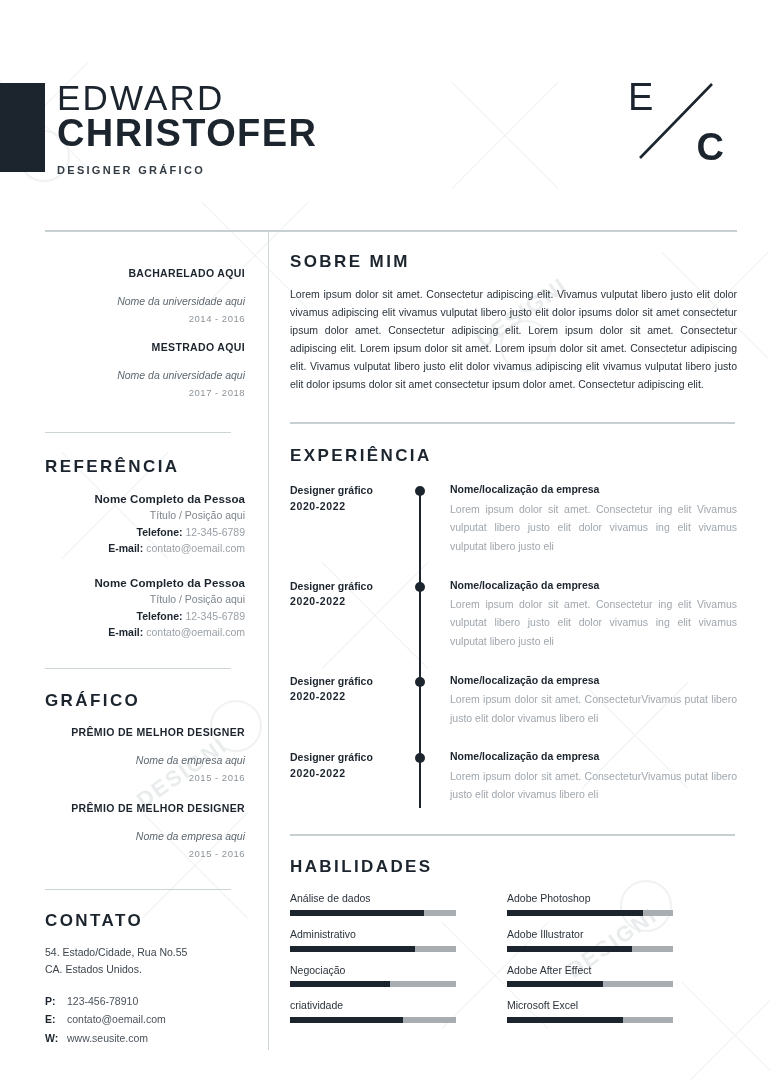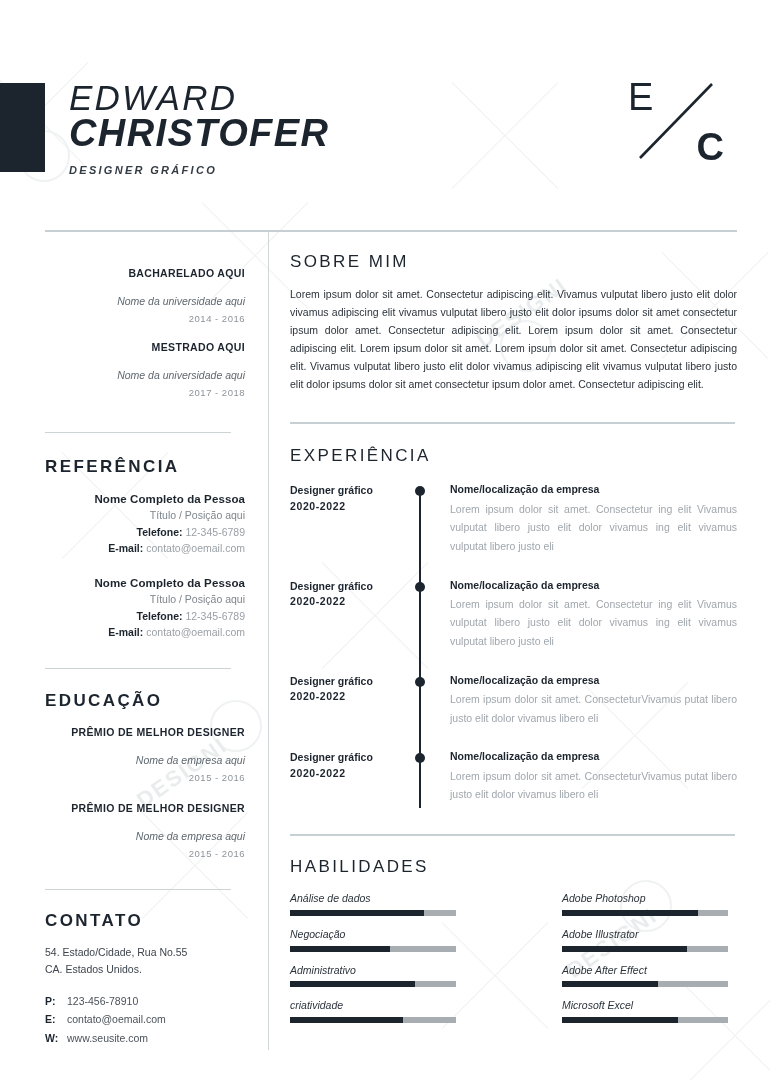--- a/index.html
+++ b/index.html
@@ -71,23 +71,22 @@
   .header-block {
     position: absolute;
     left: 0;
     top: 83px;
     width: 45px;
     height: 89px;
     background: #1c242e;
   }
   .name-wrap {
     position: absolute;
-    left: 69px;
+    left: 57px;
     top: 80px;
-    font-style: italic;
   }
   .name-first {
     font-size: 35px;
     font-weight: 300;
     letter-spacing: 2.2px;
     line-height: 1.02;
     color: #1c242e;
   }
   .name-last {
     font-size: 38px;
@@ -173,21 +172,21 @@
 
   
   .sec-title {
     font-size: 17px;
     font-weight: bold;
     letter-spacing: 2.4px;
     color: #1c242e;
   }
   .sec-title-r {
     font-size: 17px;
-    font-weight: normal;
+    font-weight: bold;
     letter-spacing: 2.4px;
     color: #1c242e;
   }
 
   .hr-light {
     width: 186px;
     height: 1px;
     background: #ccd4d6;
   }
   .hr-right {
@@ -332,22 +331,21 @@
     font-size: 10.5px;
     color: #a0a7ad;
     line-height: 1.78;
     text-align: justify;
   }
 
   
   .skills-grid {
     margin-top: 14px;
     display: flex;
-    gap: 104px;
-    font-style: italic;
+    gap: 49px;
   }
   .skills-col { width: 168px; }
   .skill { margin-bottom: 11px; }
   .skill:last-child { margin-bottom: 0; }
   .skill-label {
     font-size: 10.5px;
     color: #2b333b;
     line-height: 1.5;
     margin-bottom: 3px;
   }
@@ -443,21 +441,21 @@
         <div class="ref-name">Nome Completo da Pessoa</div>
         <div class="ref-pos">Título / Posição aqui</div>
         <div class="ref-line"><b>Telefone:</b> <span>12-345-6789</span></div>
         <div class="ref-line"><b>E-mail:</b> <span>contato@oemail.com</span></div>
       </div>
     </section>
 
     <div class="hr-light" style="margin-top:27px;"></div>
 
     <section style="margin-top:22px;">
-      <div class="sec-title">EDUCAÇÃO</div>
+      <div class="sec-title">GRÁFICO</div>
 
       <div class="entry">
         <div class="entry-head">PRÊMIO DE MELHOR DESIGNER</div>
         <div class="entry-sub">Nome da empresa aqui</div>
         <div class="entry-date">2015 - 2016</div>
       </div>
 
       <div class="entry" style="margin-top:16px;">
         <div class="entry-head">PRÊMIO DE MELHOR DESIGNER</div>
         <div class="entry-sub">Nome da empresa aqui</div>
@@ -565,29 +563,29 @@
       <div class="skills-grid">
 
         <div class="skills-col">
           <div class="skill">
             <div class="skill-label">Análise de dados</div>
             <div class="skill-bar">
               <div class="skill-fill" style="width: 81%;"></div>
             </div>
           </div>
           <div class="skill">
+            <div class="skill-label">Administrativo</div>
+            <div class="skill-bar">
+              <div class="skill-fill" style="width: 75%;"></div>
+            </div>
+          </div>
+          <div class="skill">
             <div class="skill-label">Negociação</div>
             <div class="skill-bar">
               <div class="skill-fill" style="width: 60%;"></div>
-            </div>
-          </div>
-          <div class="skill">
-            <div class="skill-label">Administrativo</div>
-            <div class="skill-bar">
-              <div class="skill-fill" style="width: 75%;"></div>
             </div>
           </div>
           <div class="skill">
             <div class="skill-label">criatividade</div>
             <div class="skill-bar">
               <div class="skill-fill" style="width: 68%;"></div>
             </div>
           </div>
         </div>
 

